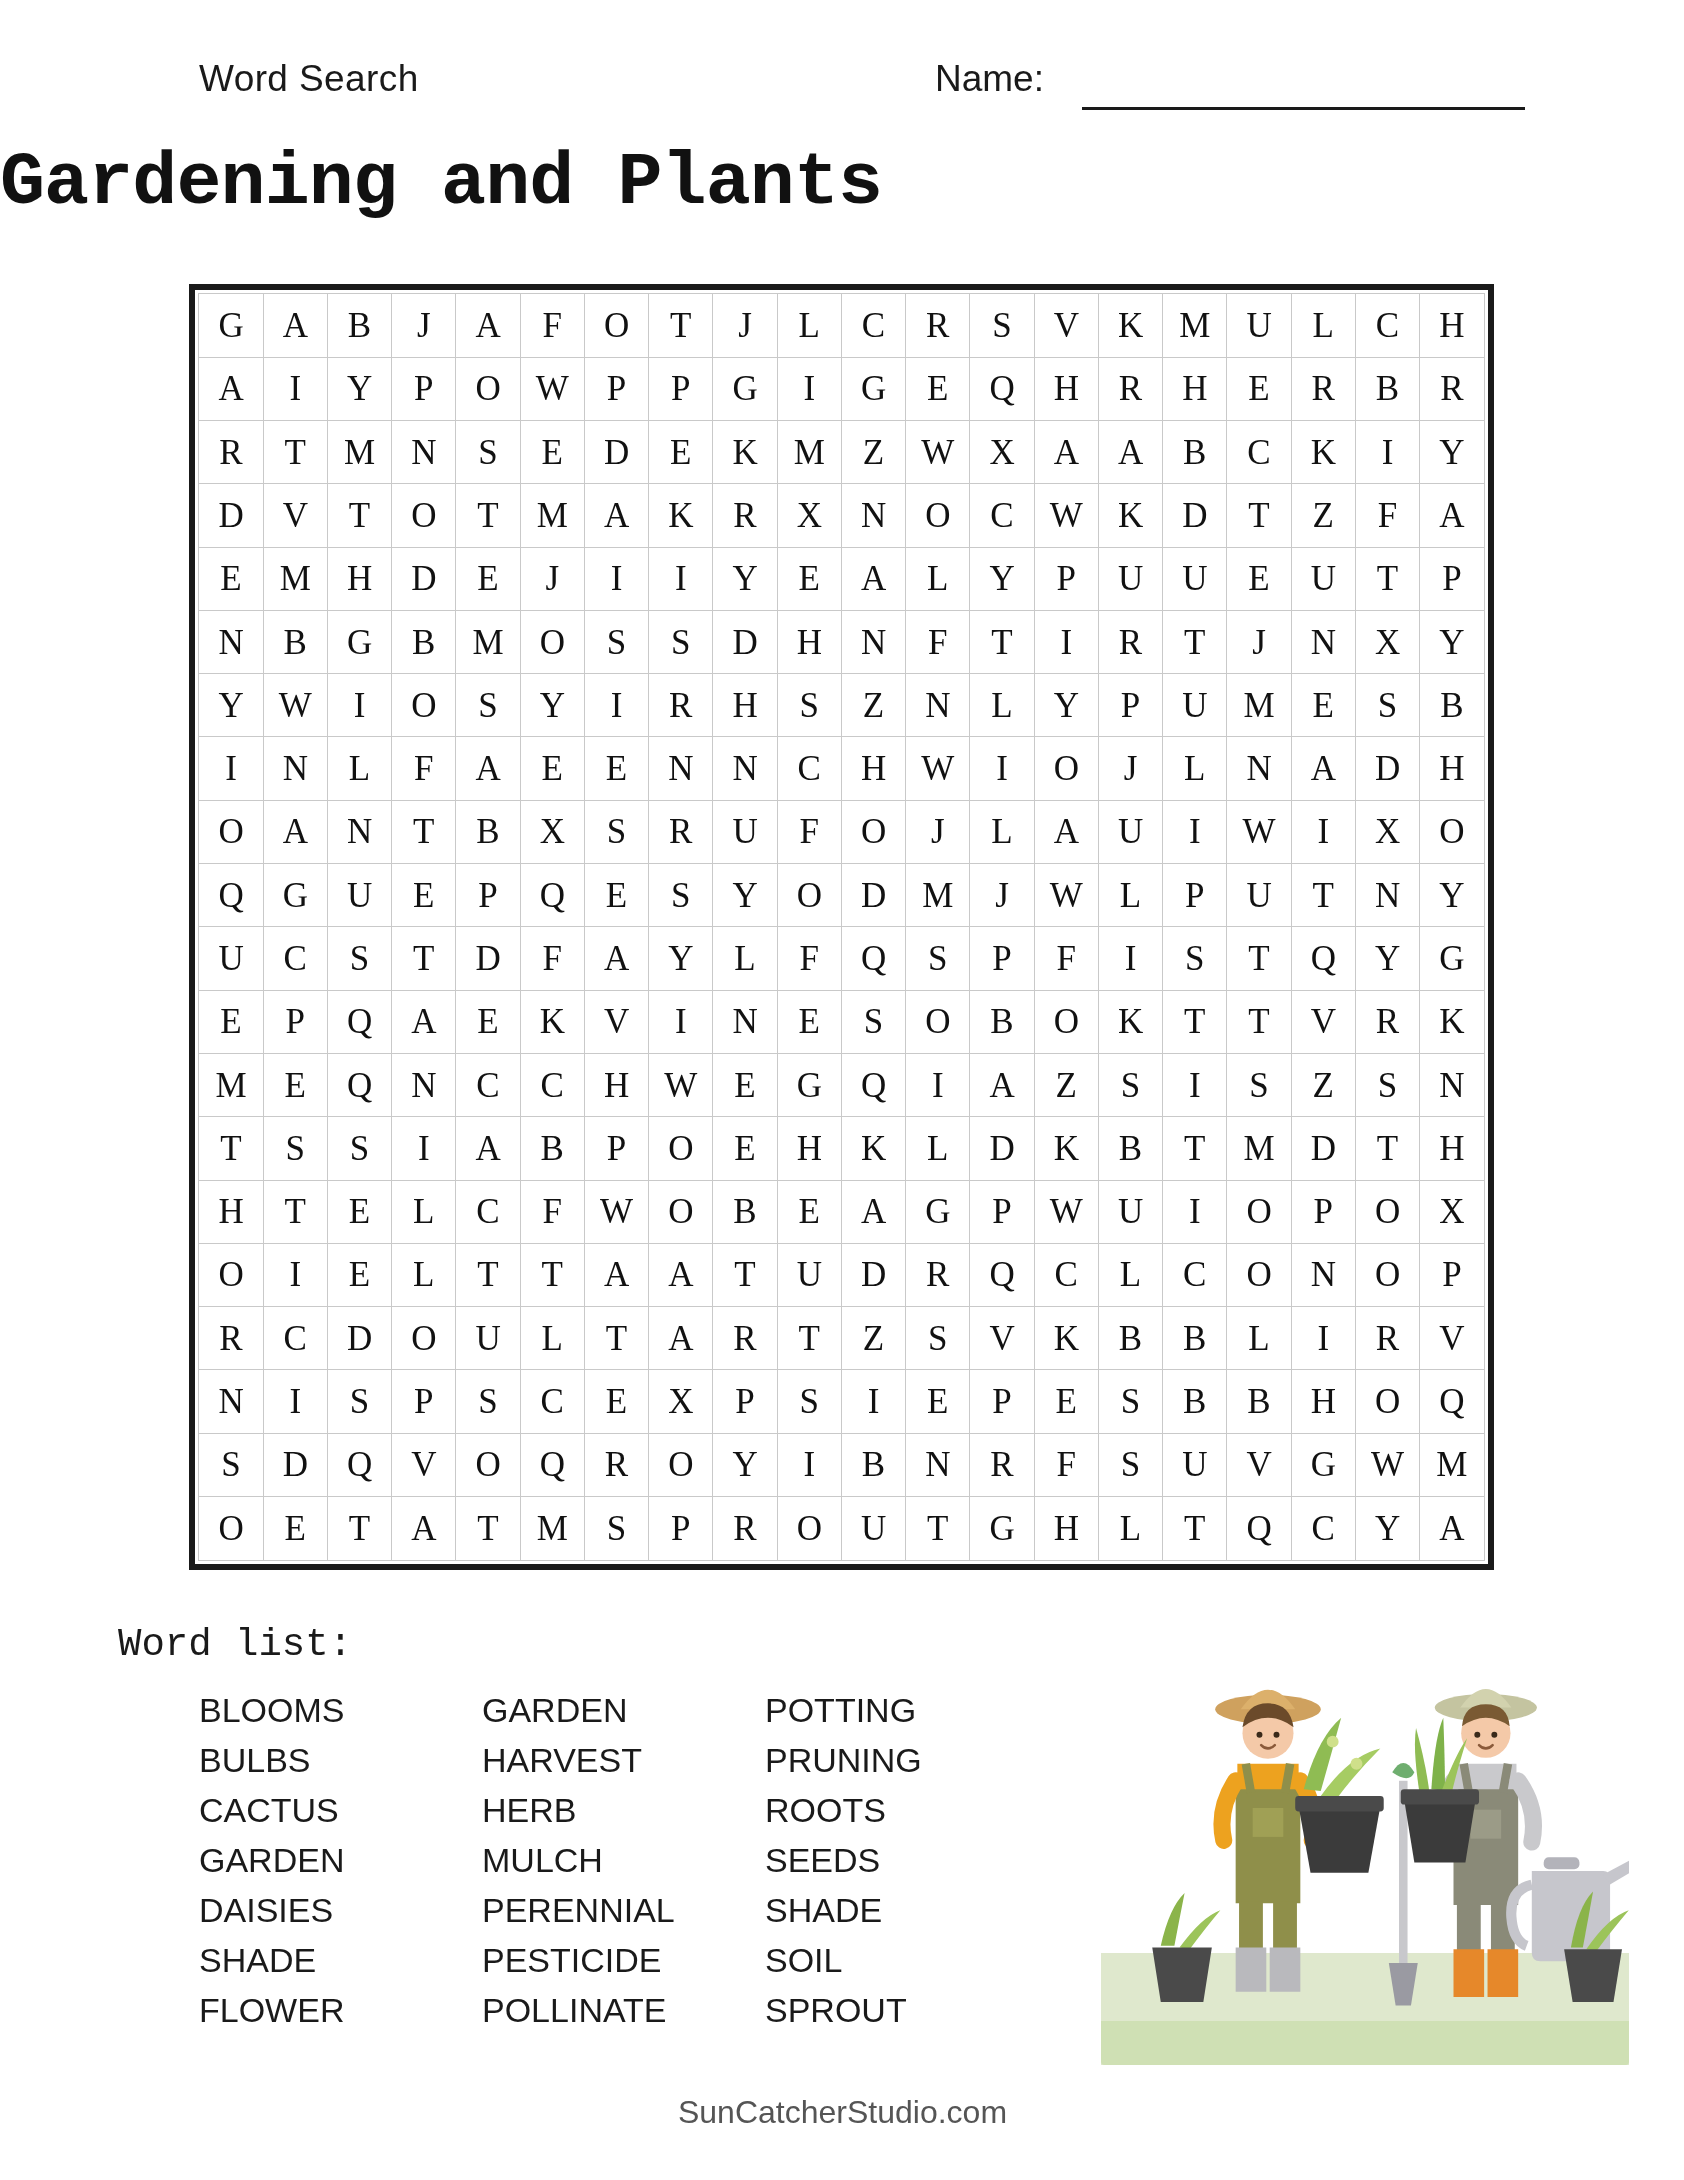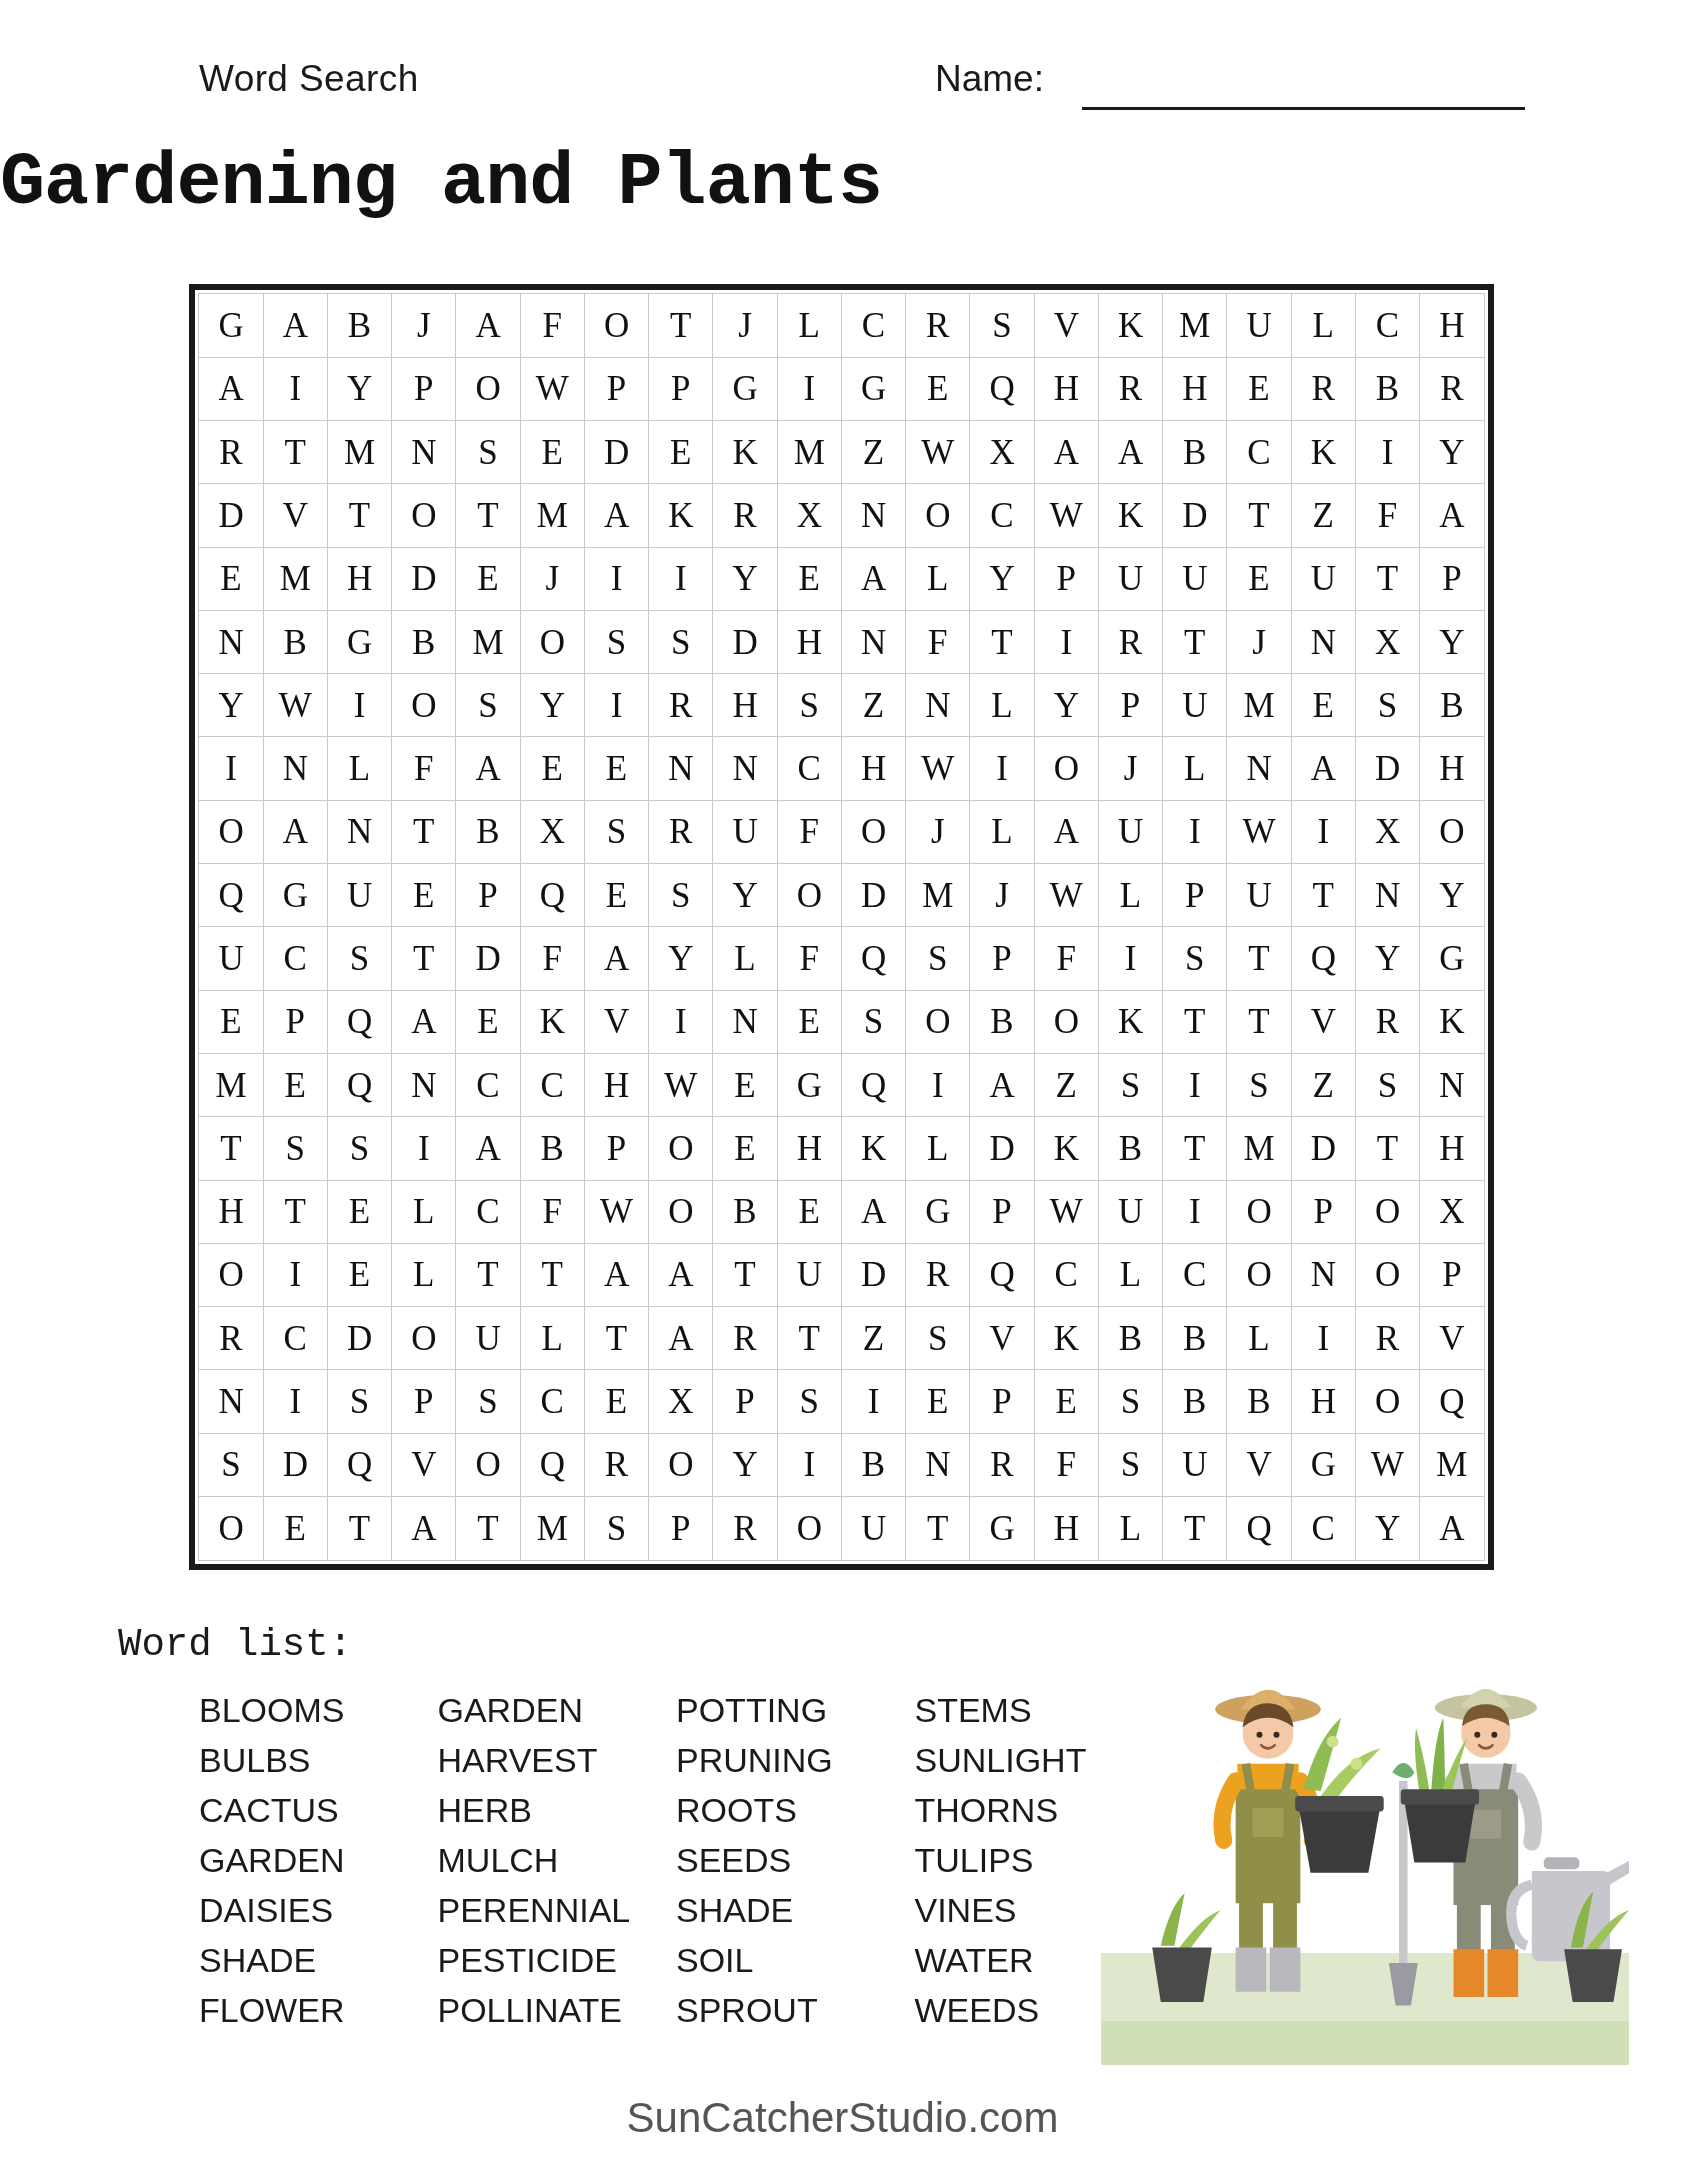--- a/index.html
+++ b/index.html
@@ -146,21 +146,21 @@
     border-radius: 0 0 3.4px 3.4px;
   }
 
   
   .footer {
     position: absolute;
     top: 2094px;
     left: 0;
     width: 100%;
     text-align: center;
-    font-size: 42px;
+    font-size: 32px;
     color: #555555;
   }
 </style>
 </head>
 <body>
 
 <div class="header">
   <div class="header-label">Word Search</div>
   <div class="name-label">Name:</div>
   <div class="name-line"></div>
@@ -637,29 +637,20 @@
     </div>
     <div class="wl-col">
       <div class="word">POTTING</div>
       <div class="word">PRUNING</div>
       <div class="word">ROOTS</div>
       <div class="word">SEEDS</div>
       <div class="word">SHADE</div>
       <div class="word">SOIL</div>
       <div class="word">SPROUT</div>
     </div>
-    <div class="wl-col">
-      <div class="word">STEMS</div>
-      <div class="word">SUNLIGHT</div>
-      <div class="word">THORNS</div>
-      <div class="word">TULIPS</div>
-      <div class="word">VINES</div>
-      <div class="word">WATER</div>
-      <div class="word">WEEDS</div>
-    </div>
   </div>
 
 <div class="illus">
   <div class="ground"></div>
   <div class="grass"></div>
   <svg width="528" height="451" viewBox="0 0 620 530" style="position:absolute;left:0;top:0;">
 
     <g>
       <path d="M70 390 q10 -45 28 -62 q-6 30 -12 62 z" fill="#8bb44a"></path>
       <path d="M92 392 q26 -36 48 -44 q-20 24 -36 46 z" fill="#9cc45a"></path>

